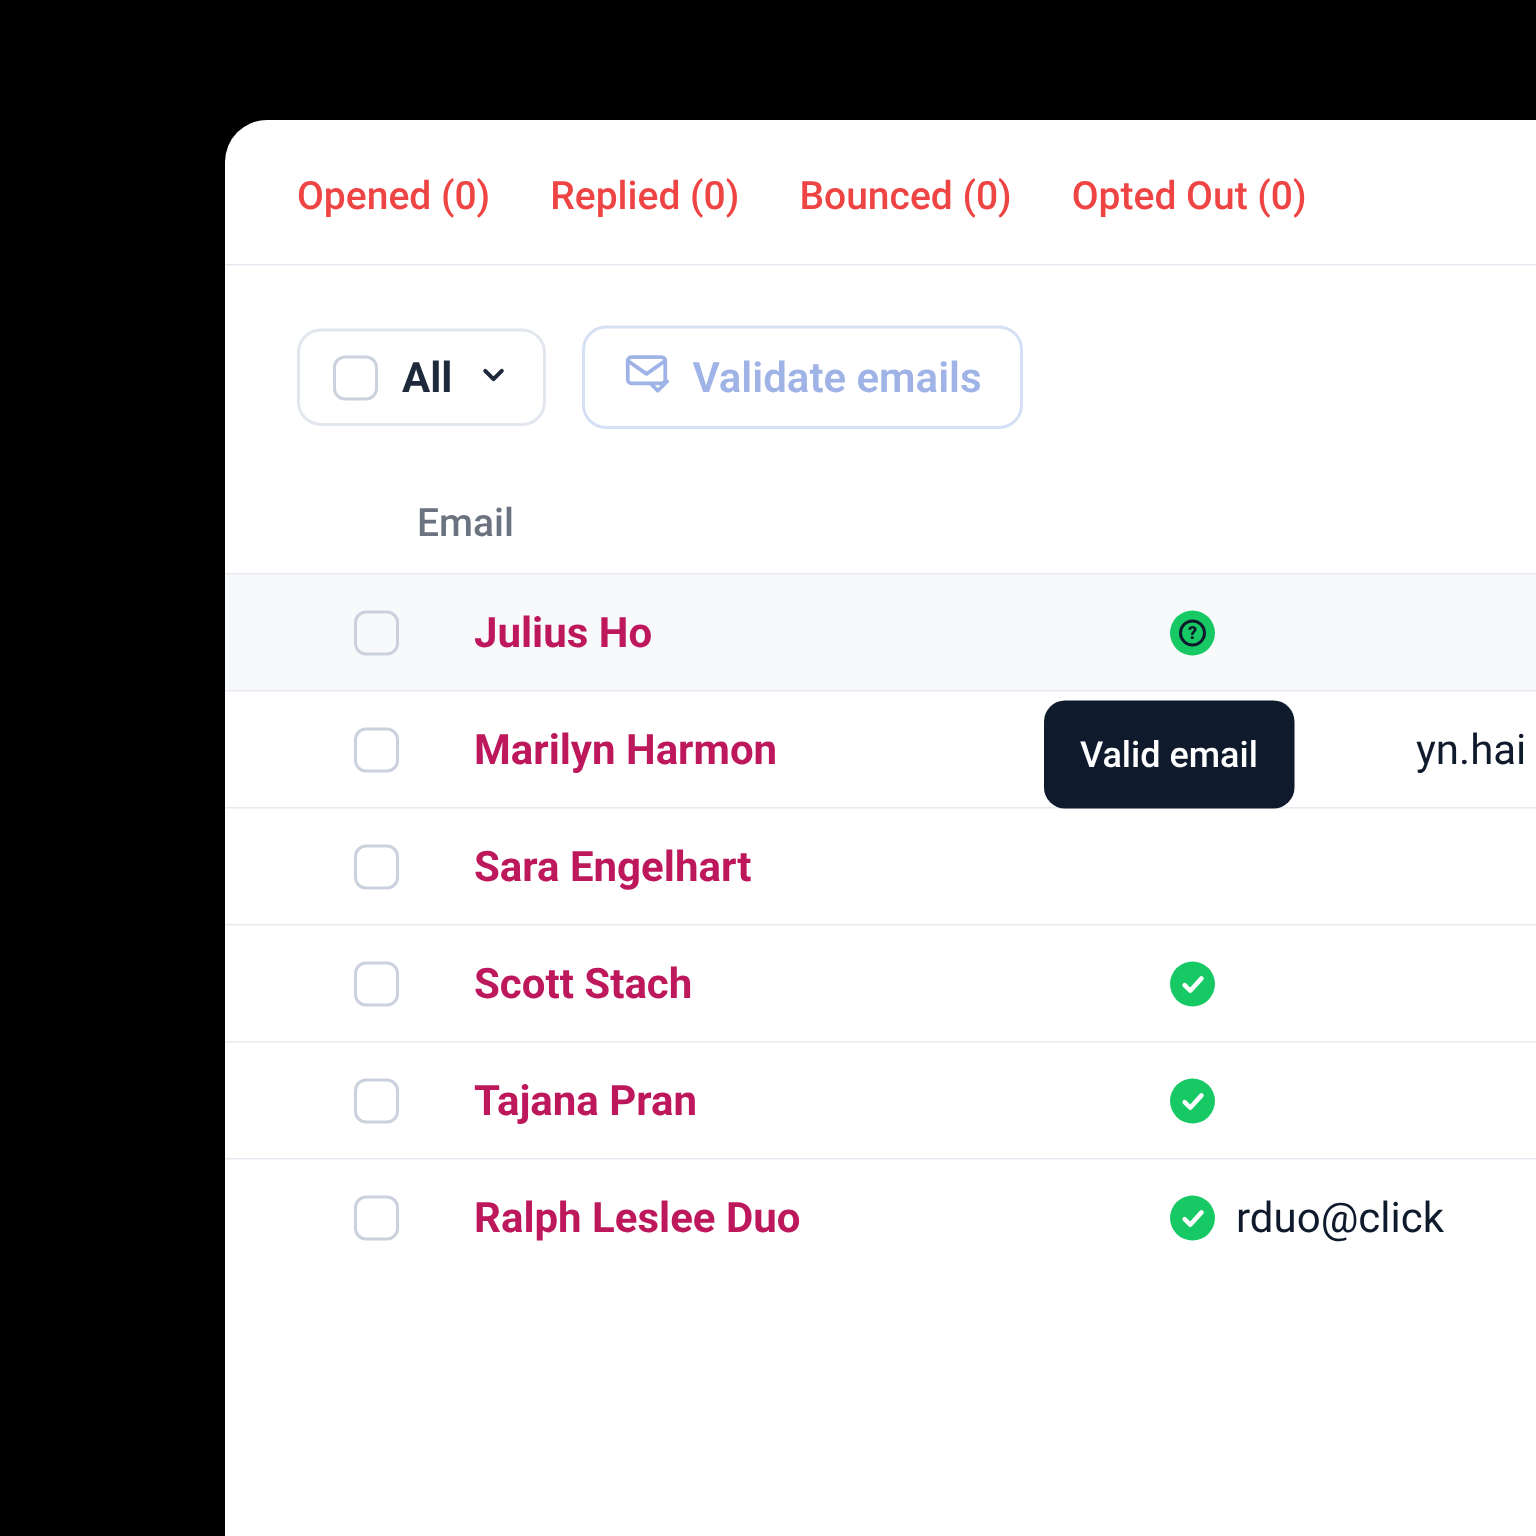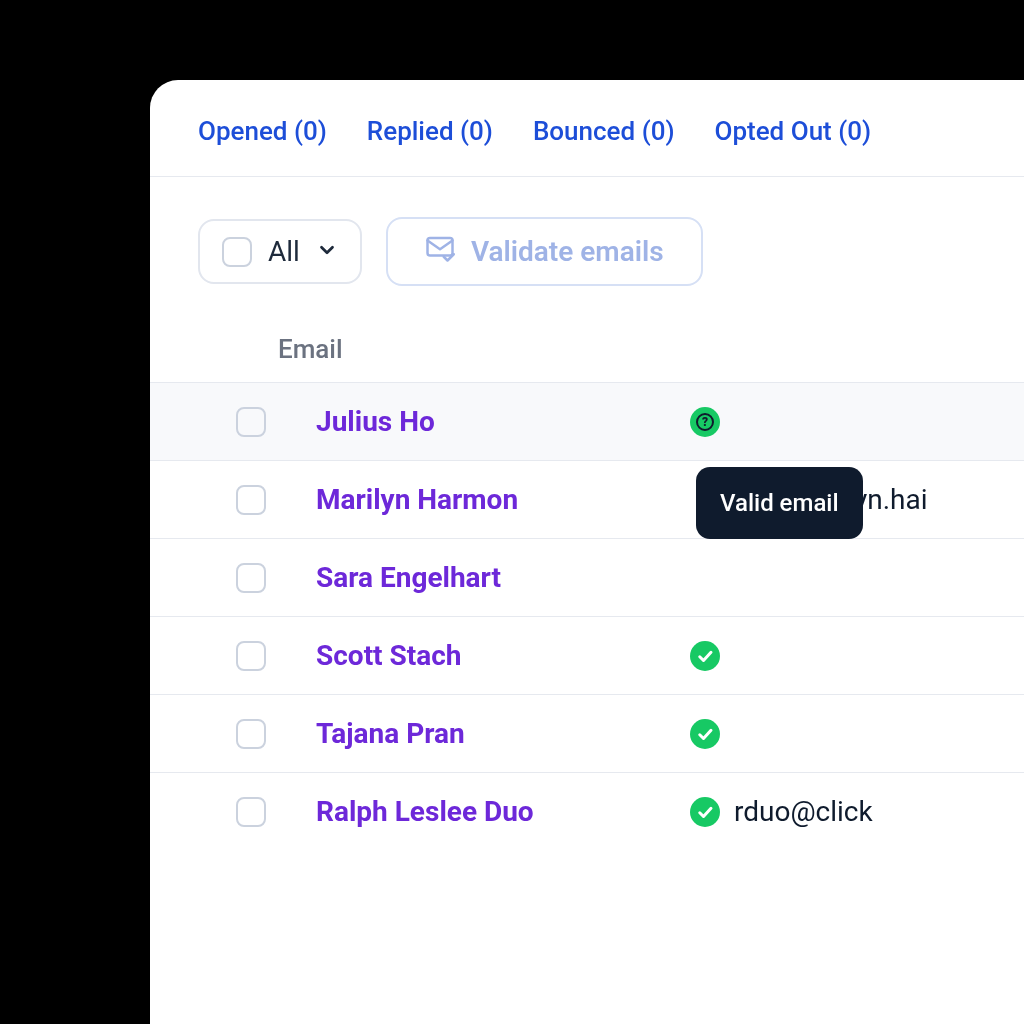--- a/index.html
+++ b/index.html
@@ -24,21 +24,21 @@
   }
   .tabs {
     display: flex;
     gap: 40px;
     padding: 36px 48px 30px 48px;
     border-bottom: 1px solid #e6e9ef;
   }
   .tab {
     font-size: 26px;
     font-weight: 500;
-    color: #1d4ed8;
+    color: #ef4444;
     cursor: pointer;
     white-space: nowrap;
   }
   .toolbar {
     display: flex;
     gap: 24px;
     padding: 40px 48px 30px 48px;
     align-items: center;
   }
   .all-pill {
@@ -50,32 +50,32 @@
     padding: 14px 22px;
     cursor: pointer;
   }
   .all-pill .cb {
     width: 30px; height: 30px;
     border: 2.5px solid #cbd2de;
     border-radius: 8px;
   }
   .all-pill .lbl {
     font-size: 28px;
-    font-weight: 400;
+    font-weight: 700;
     color: #1e2a3b;
   }
   .all-pill .chev svg { width: 22px; height: 22px; }
 
   .ghost-btn {
     display: flex;
     align-items: center;
     gap: 16px;
     border: 2px solid #d6e0f5;
     border-radius: 16px;
-    padding: 14px 37px;
+    padding: 14px 26px;
     cursor: pointer;
     color: #9fb3e6;
     font-size: 28px;
     font-weight: 600;
     white-space: nowrap;
   }
   .ghost-btn svg { width: 30px; height: 30px; }
 
   .table {
     width: 100%;
@@ -100,25 +100,25 @@
   }
   .row.hover { background: #f8f9fb; }
   .row .cb {
     width: 30px; height: 30px;
     border: 2.5px solid #cbd2de;
     border-radius: 8px;
     cursor: pointer;
     margin-left: 38px;
   }
   .row .name {
-    width: 424px;
+    width: 514px;
     padding-left: 50px;
     font-size: 28px;
     font-weight: 700;
-    color: #6d28d9;
+    color: #be185d;
   }
   .row .email-cell {
     display: flex;
     align-items: center;
     gap: 14px;
     font-size: 28px;
     color: #0f1b2d;
     white-space: nowrap;
   }
   .status-icon {

